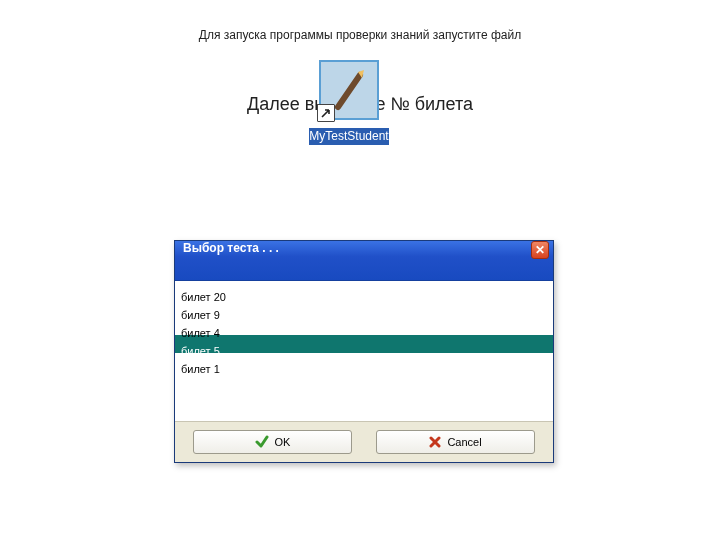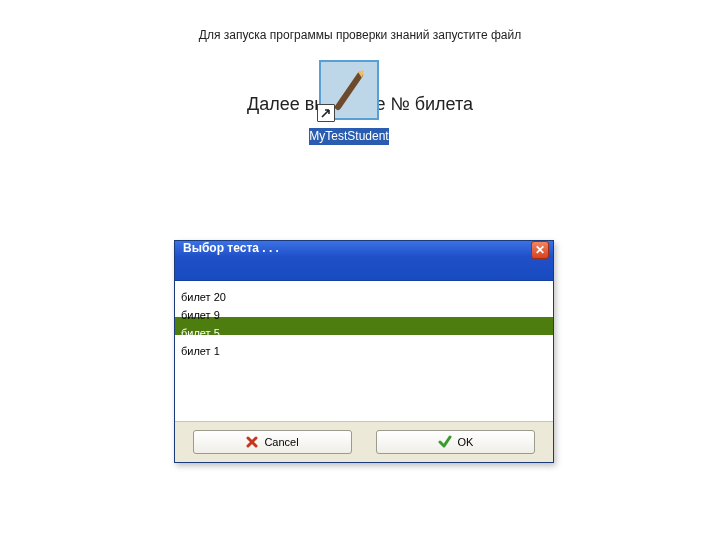--- a/index.html
+++ b/index.html
@@ -112,21 +112,21 @@
       background: #fff;
     }
     .list-item {
       padding: 9px 6px;
       height: 16px;
       line-height: 14px;
       color: #000;
       cursor: pointer;
     }
     .list-item.selected {
-      background: #4d7c0f;
+      background: #0f766e;
       color: #fff;
     }
     .button-bar {
       background: #ece9d8;
       border-top: 1px solid #c9c5b3;
       padding: 8px 18px;
       display: flex;
       gap: 24px;
       justify-content: stretch;
     }
@@ -178,31 +178,32 @@
 <div class="dialog">
   <div class="titlebar">
     <span>Выбор теста . . .</span>
     <div class="close-btn">
       <span>✕</span>
     </div>
   </div>
   <div class="listbox" id="listbox">
       <div class="list-item">билет 20</div>
       <div class="list-item">билет 9</div>
+      <div class="list-item">билет 4</div>
       <div class="list-item selected">билет 5</div>
       <div class="list-item">билет 1</div>
     </div>
   <div class="button-bar">
+    <div class="dlg-btn">
+      <svg class="ok-check" viewBox="0 0 14 14">
+        <path d="M2 7 L6 11 L12 2" stroke="#3a9a2e" stroke-width="3" fill="none" stroke-linecap="round" stroke-linejoin="round"></path>
+      </svg>
+      <span>OK</span>
+    </div>
     <div class="dlg-btn">
       <svg class="cancel-x" viewBox="0 0 12 12">
         <line x1="2" y1="2" x2="10" y2="10" stroke="#c4371c" stroke-width="3" stroke-linecap="round"></line>
         <line x1="10" y1="2" x2="2" y2="10" stroke="#c4371c" stroke-width="3" stroke-linecap="round"></line>
       </svg>
       <span>Cancel</span>
     </div>
-    <div class="dlg-btn">
-      <svg class="ok-check" viewBox="0 0 14 14">
-        <path d="M2 7 L6 11 L12 2" stroke="#3a9a2e" stroke-width="3" fill="none" stroke-linecap="round" stroke-linejoin="round"></path>
-      </svg>
-      <span>OK</span>
-    </div>
   </div>
 </div>
 
 </body></html>

